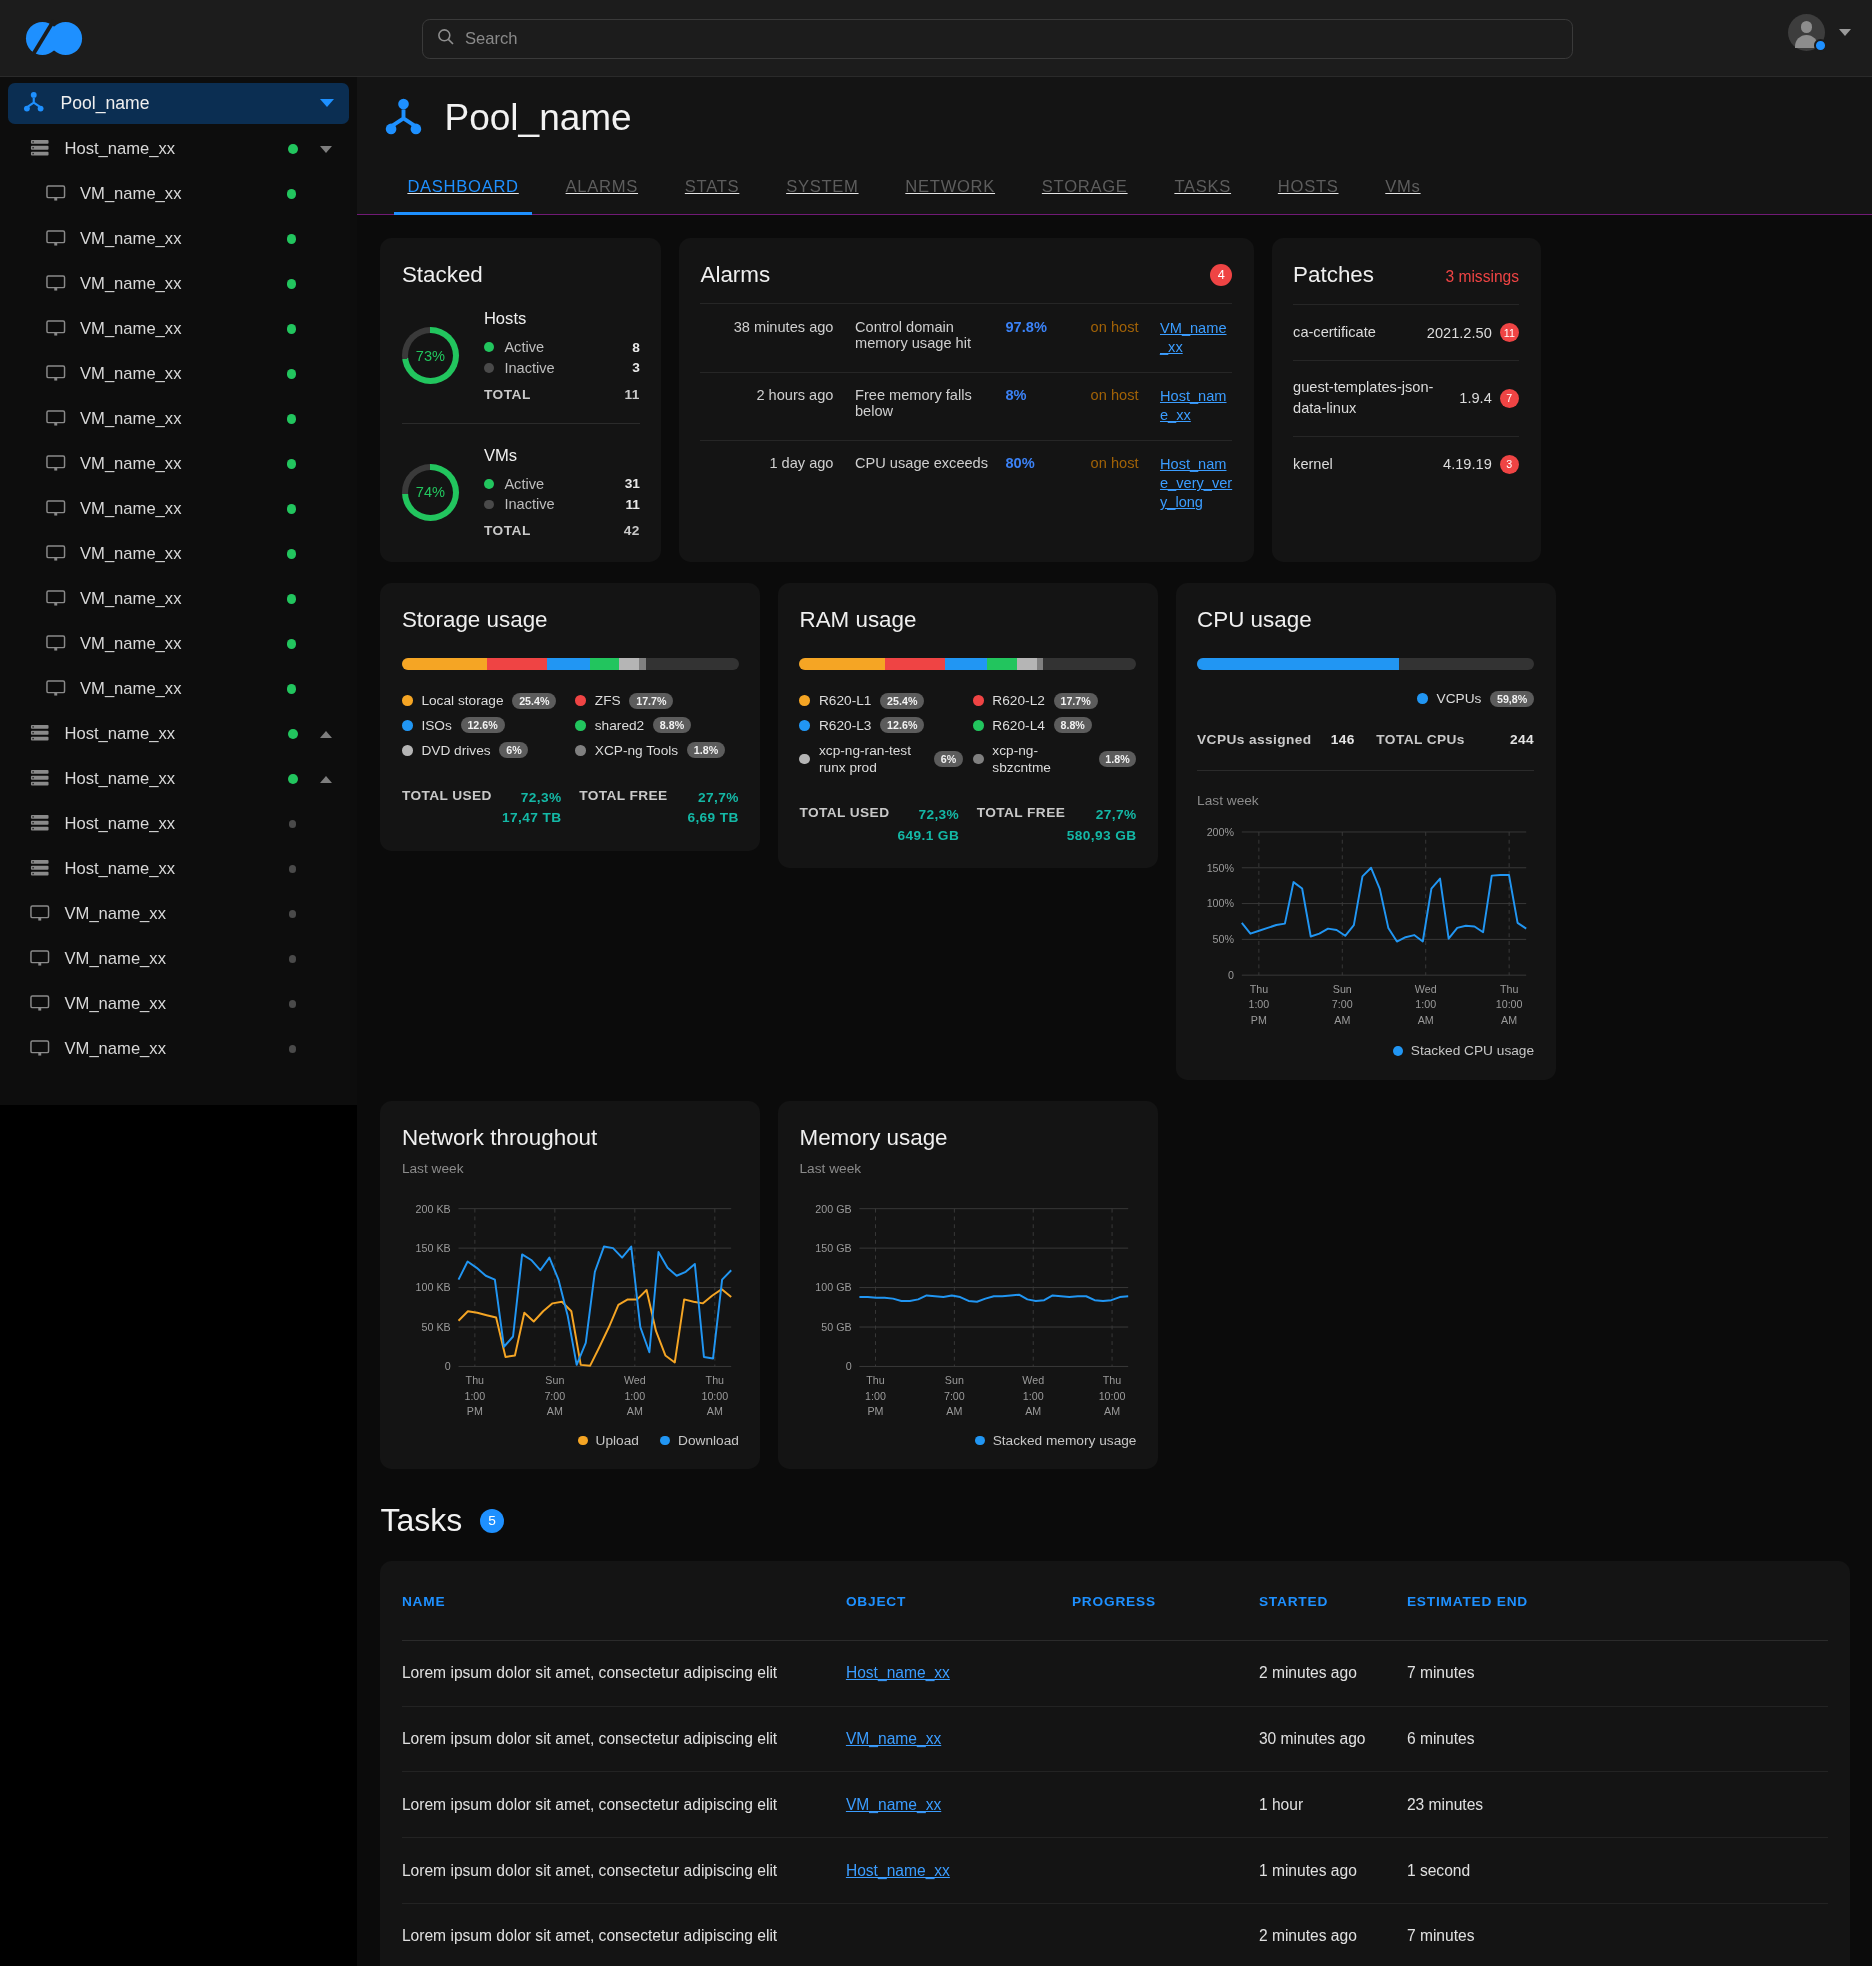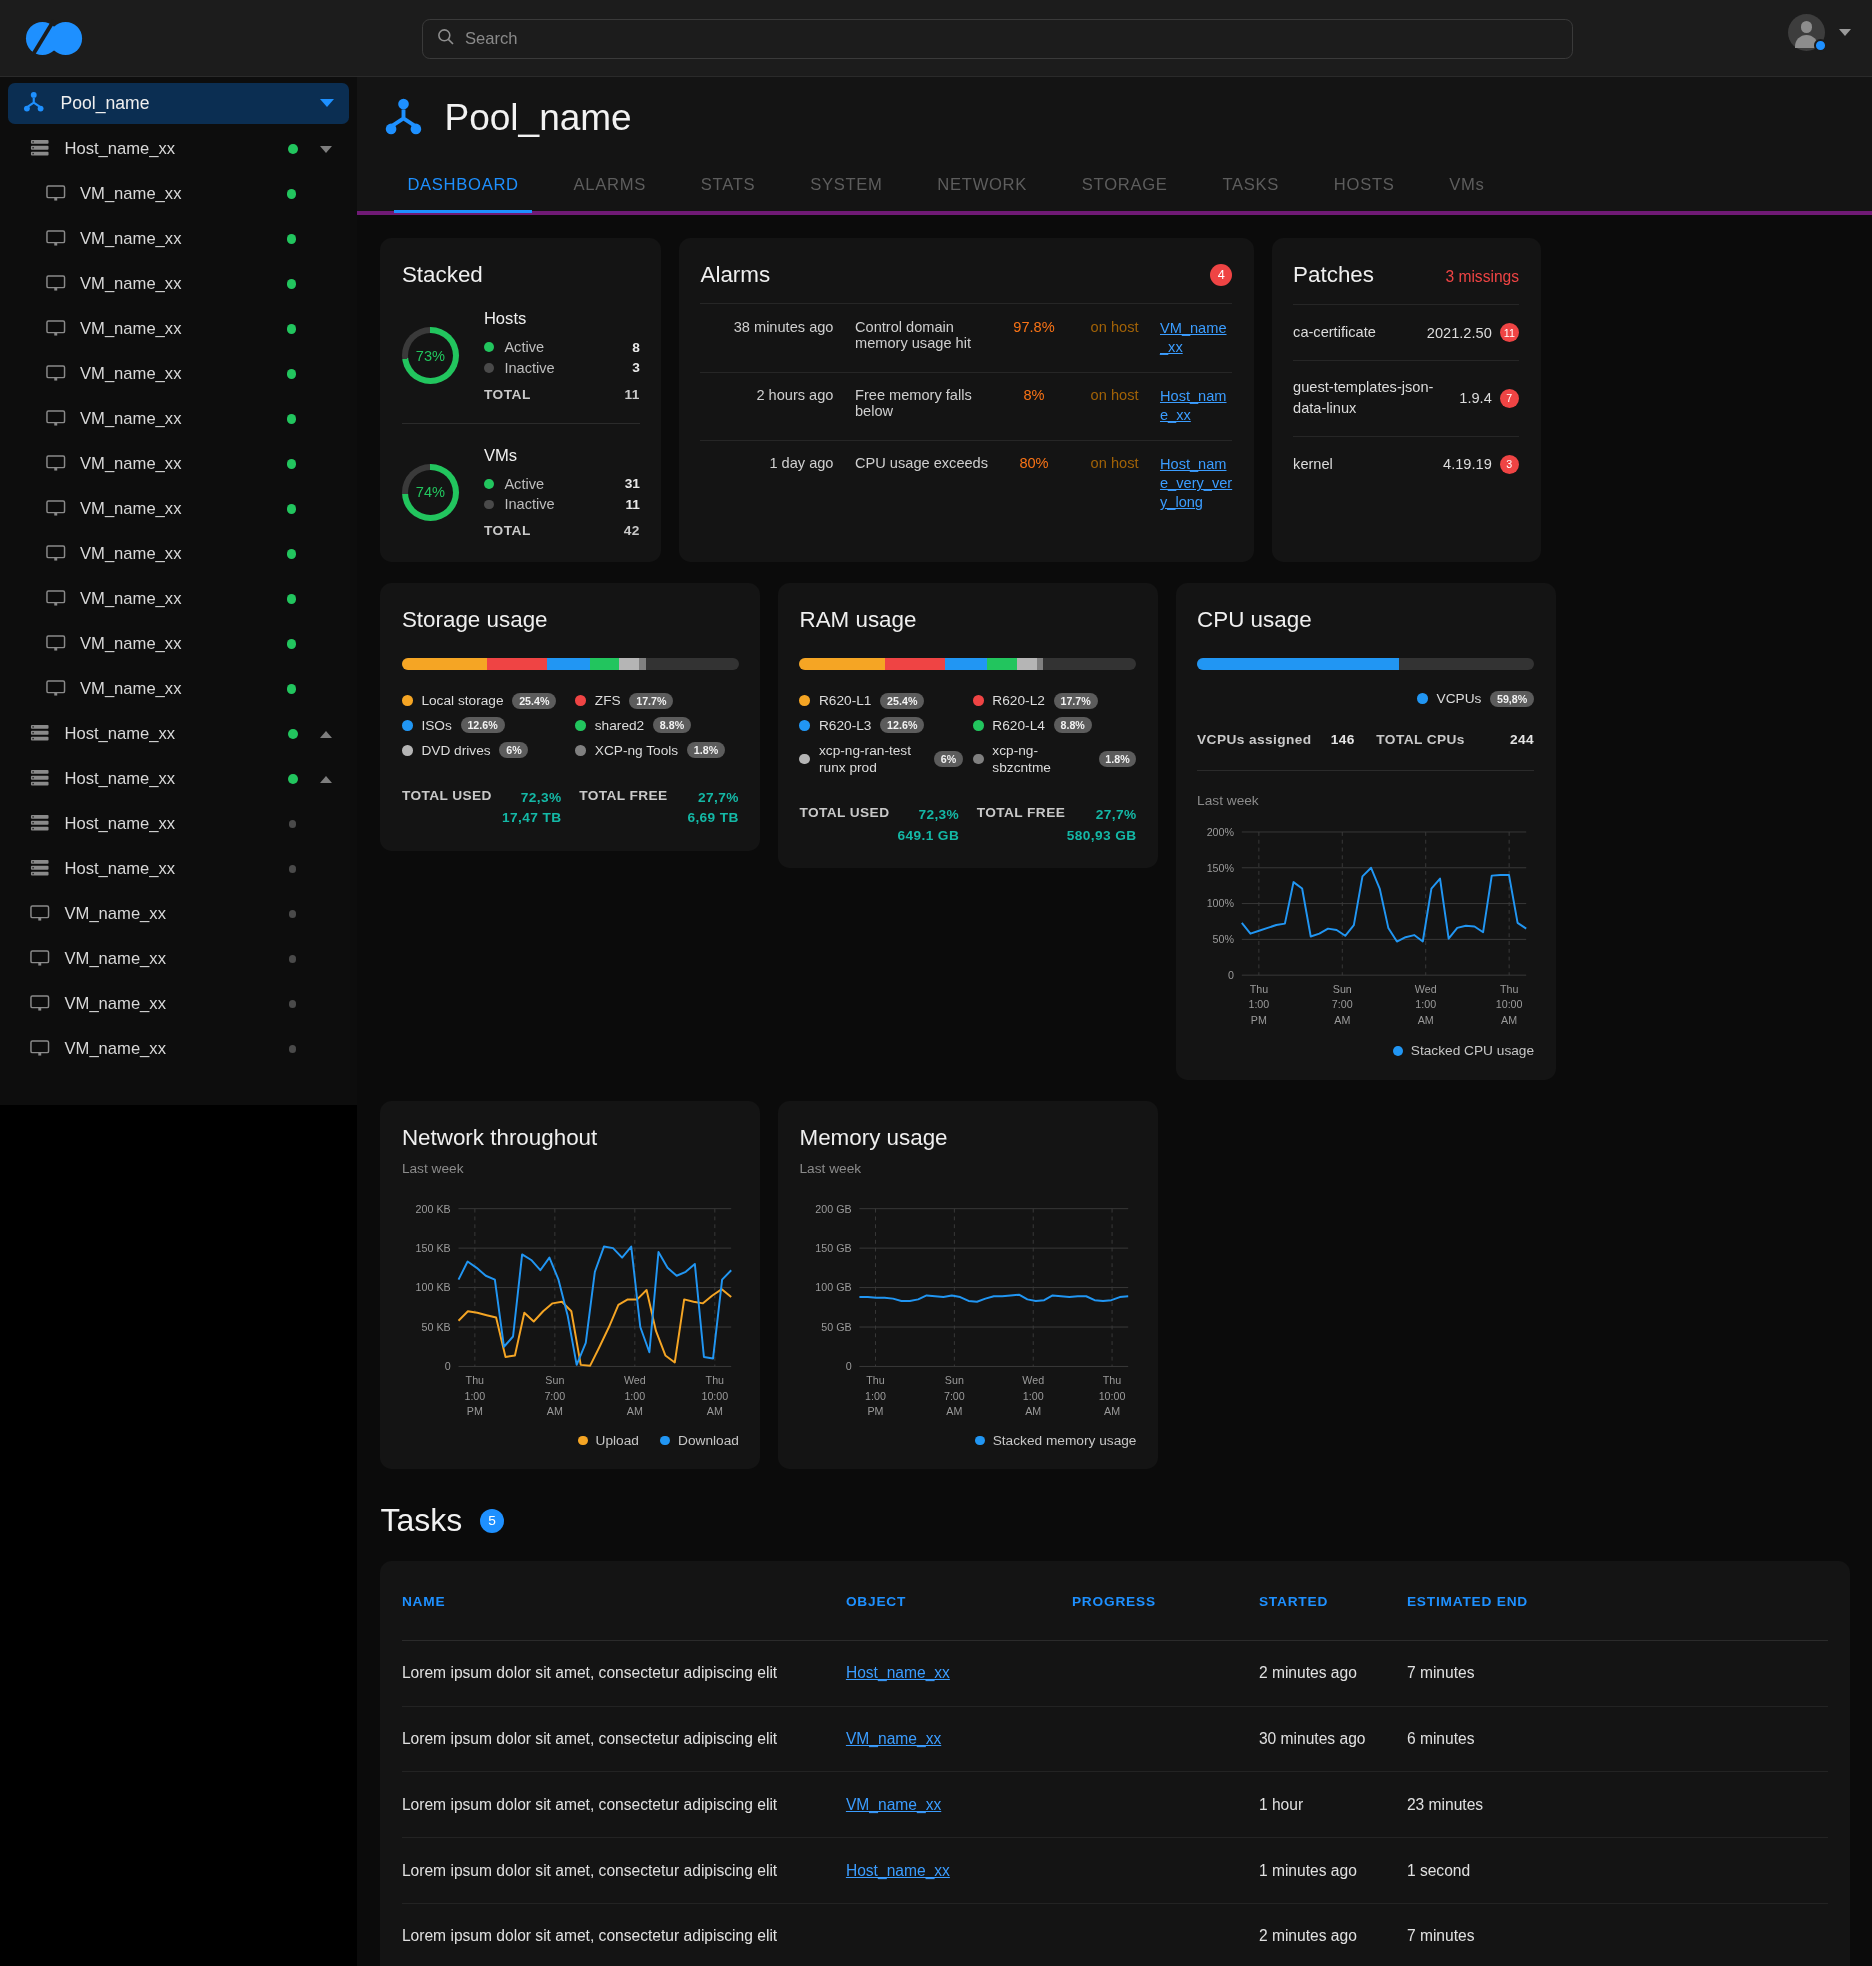--- a/index.html
+++ b/index.html
@@ -60,21 +60,21 @@
   .sdot.on { background: #22c55e; }
   .sdot.off { background: #4a4a4a; width: 7.8px; height: 7.8px; }
   .chev-sm-down { width: 0; height: 0; border-left: 6.8px solid transparent; border-right: 6.8px solid transparent; border-top: 7.8px solid #7d7d7d; margin-left: 7.8px;}
   .chev-sm-up { width: 0; height: 0; border-left: 6.8px solid transparent; border-right: 6.8px solid transparent; border-bottom: 7.8px solid #7d7d7d; margin-left: 7.8px;}
   .chev-spacer { width: 13.7px; margin-left: 7.8px; }
 
   
   .main { position: absolute; left: 357px; top: 77px; width: 1516px; height: 1889px; background: #0b0b0b; }
   .page-head { height: 82px; background: #141414; display: flex; align-items: center; padding-left: 27px; gap: 21.5px; }
   .page-head .ptitle { font-size: 37px; color: #f2f2f2; font-weight: 400; }
-  .tabs { height: 56px; background: #141414; display: flex; align-items: center; padding-left: 27px; border-bottom: 4px solid #701a75; gap: 8px; }
+  .tabs { height: 56px; background: #141414; display: flex; align-items: center; padding-left: 27px; border-bottom: 1px solid #701a75; gap: 0; text-decoration: underline; }
   .tab { font-size: 16.6px; letter-spacing: 0.7px; color: #5d5d5d; padding: 0 23.4px; height: 56px; display: flex; align-items: center; position: relative; }
   .tab.active { color: #1e90ff; }
   .tab.active::after { content:''; position:absolute; left: 9.8px; right: 9.8px; bottom: 0; height: 2.9px; background: #1e90ff; }
 
   .content { padding: 23.4px 23.4px 0 23.4px; }
   .card { background: #141414; border-radius: 11.7px; }
   .card-title { font-size: 22.4px; color: #efefef; font-weight: 400; }
 
   .row1 { display: flex; gap: 17.6px; }
   
@@ -96,21 +96,21 @@
 
   
   .alarms-card { width: 575px; padding: 23.4px 21.5px 9.8px 21.5px; }
   .alarms-head { display: flex; align-items: center; }
   .alarms-head .card-title { flex: 1; }
   .badge-red { background: #ef4444; color: #fff; font-size: 12.7px; min-width: 22.4px; height: 22.4px; border-radius: 50%; display:flex;align-items:center;justify-content:center; }
   .alarm-row { display: flex; align-items: flex-start; border-top: 1px solid #262626; padding: 14.6px 0; font-size: 14.6px; min-height: 47px; }
   .alarm-row:first-of-type { margin-top: 15.6px; }
   .a-time { width: 133px; text-align: right; color: #cfcfcf; flex: 0 0 auto; }
   .a-msg { flex: 1; padding-left: 21.5px; color: #cfcfcf; }
-  .a-pct { width: 57px; text-align: center; color: #f97316; font-weight: normal; flex: 0 0 auto; }
+  .a-pct { width: 57px; text-align: left; color: #3b82f6; font-weight: bold; flex: 0 0 auto; }
   .a-on { width: 76px; text-align: right; color: #a16207; flex: 0 0 auto; }
   .a-obj { width: 94px; padding-left: 21.5px; flex: 0 0 auto; color: #bdbdbd; word-break: break-all; line-height: 1.3; }
   .a-obj.link { color: #3b9dff; text-decoration: underline; }
 
   
   .patches-card { width: 269px; padding: 23.4px 21.5px; }
   .patches-head { display: flex; align-items: baseline; }
   .patches-head .card-title { flex: 1; }
   .missings { color: #ef4444; font-size: 15.6px; }
   .patch-row { display: flex; align-items: center; border-top: 1px solid #262626; padding: 16.6px 0; font-size: 14.6px; gap: 7.8px; }

